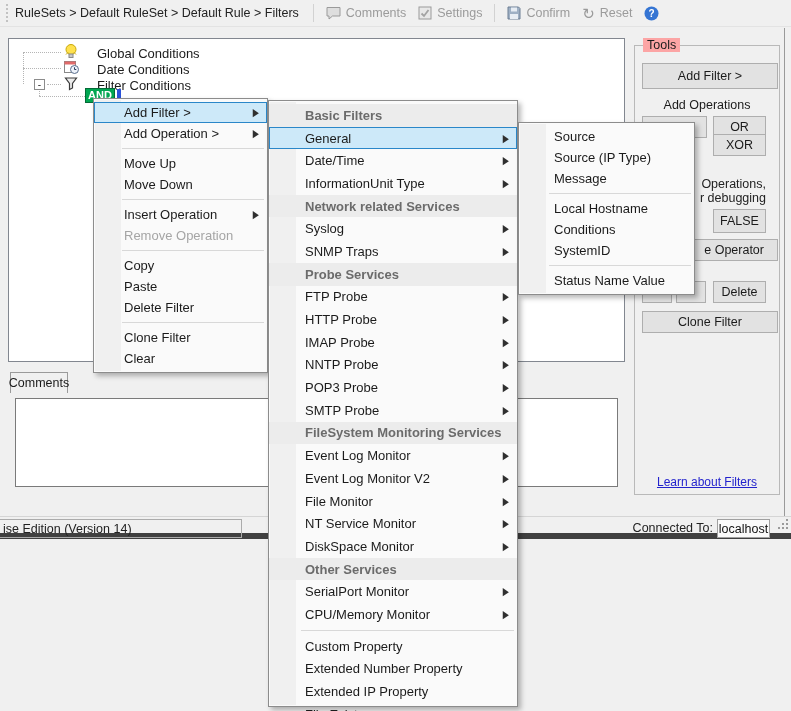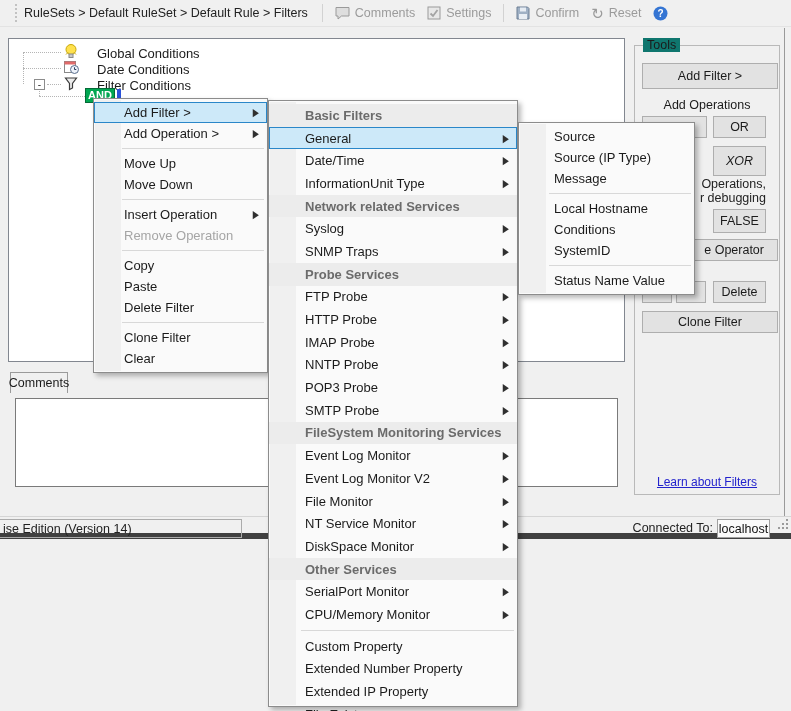--- a/index.html
+++ b/index.html
@@ -9,21 +9,21 @@
     background:#f0f0f0;
     position:relative;
     overflow:hidden;
     color:#1b1b1b;
   }
 
   
   .toolbar {
     position:absolute; left:0; top:0; width:791px; height:27px;
     background:#f0f0f0; display:flex; align-items:center;
-    border-bottom:1px solid #e3e3e3; padding-left:15px;
+    border-bottom:1px solid #e3e3e3; padding-left:6px;
   }
   .tb-grip { width:3px; height:18px; border-left:2px dotted #c2c2c2; margin-right:6px; }
   .breadcrumb { font-size:12.5px; color:#222; white-space:nowrap; margin-right:8px; }
   .tb-sep { width:1px; height:18px; background:#d2d2d2; margin:0 6px; }
   .tb-btn { display:flex; align-items:center; gap:5px; padding:0 6px; height:23px; }
   .tb-btn .lbl { font-size:12.5px; color:#9b9b9b; white-space:nowrap; }
   .tb-icon { display:inline-flex; align-items:center; }
   .reset-glyph { font-size:15px; color:#9a9a9a; line-height:1; }
 
   
@@ -46,21 +46,21 @@
     font-size:11px; font-weight:bold; text-align:center; line-height:13px;
   }
   .text-caret { position:absolute; left:108px; top:50px; width:4px; height:13px; background:#2a52d8; }
 
   
   .groupbox {
     position:absolute; left:634px; top:45px; width:146px; height:450px;
     border:1px solid #b9b9b9;
   }
   .groupbox .legend {
-    position:absolute; top:-8px; left:8px; background:#0f766e; padding:0 4px;
+    position:absolute; top:-8px; left:8px; background:#fca5a5; padding:0 4px;
     font-size:12.5px; color:#1b1b1b;
   }
   .btn {
     position:absolute; background:#e2e2e2; border:1px solid #aeaeae;
     font-size:12.5px; color:#1b1b1b; display:flex; align-items:center;
     justify-content:center; white-space:nowrap;
   }
   .btn.right-label { justify-content:flex-end; padding-right:13px; }
   .tools-label { position:absolute; width:100%; text-align:center; font-size:12.5px; color:#1b1b1b; }
   .note-frag {
@@ -230,21 +230,21 @@
   <div class="and-badge">AND</div>
   <div class="text-caret"></div>
 </div>
 
 <div class="groupbox">
   <span class="legend">Tools</span>
   <div class="btn" style="left:7px; top:17px; width:136px; height:26px;">Add Filter &gt;</div>
   <div class="tools-label" style="top:52px;">Add Operations</div>
   <div class="btn" style="left:7px; top:70px; width:65px; height:22px;">AND</div>
   <div class="btn" style="left:78px; top:70px; width:53px; height:22px;">OR</div>
-  <div class="btn" style="left:78px; top:100px; width:53px; height:30px;font-style:italic;">XOR</div>
+  <div class="btn" style="left:78px; top:88px; width:53px; height:22px;">XOR</div>
   <div class="note-frag">
     <div>Operations,</div>
     <div>r debugging</div>
   </div>
   <div class="btn" style="left:78px; top:163px; width:53px; height:24px;">FALSE</div>
   <div class="btn right-label" style="left:7px; top:193px; width:136px; height:22px;">e Operator</div>
   <div class="btn" style="left:7px; top:235px; width:30px; height:22px;">
     <span class="arrow-glyph">▲</span>
   </div>
   <div class="btn" style="left:41px; top:235px; width:30px; height:22px;">

